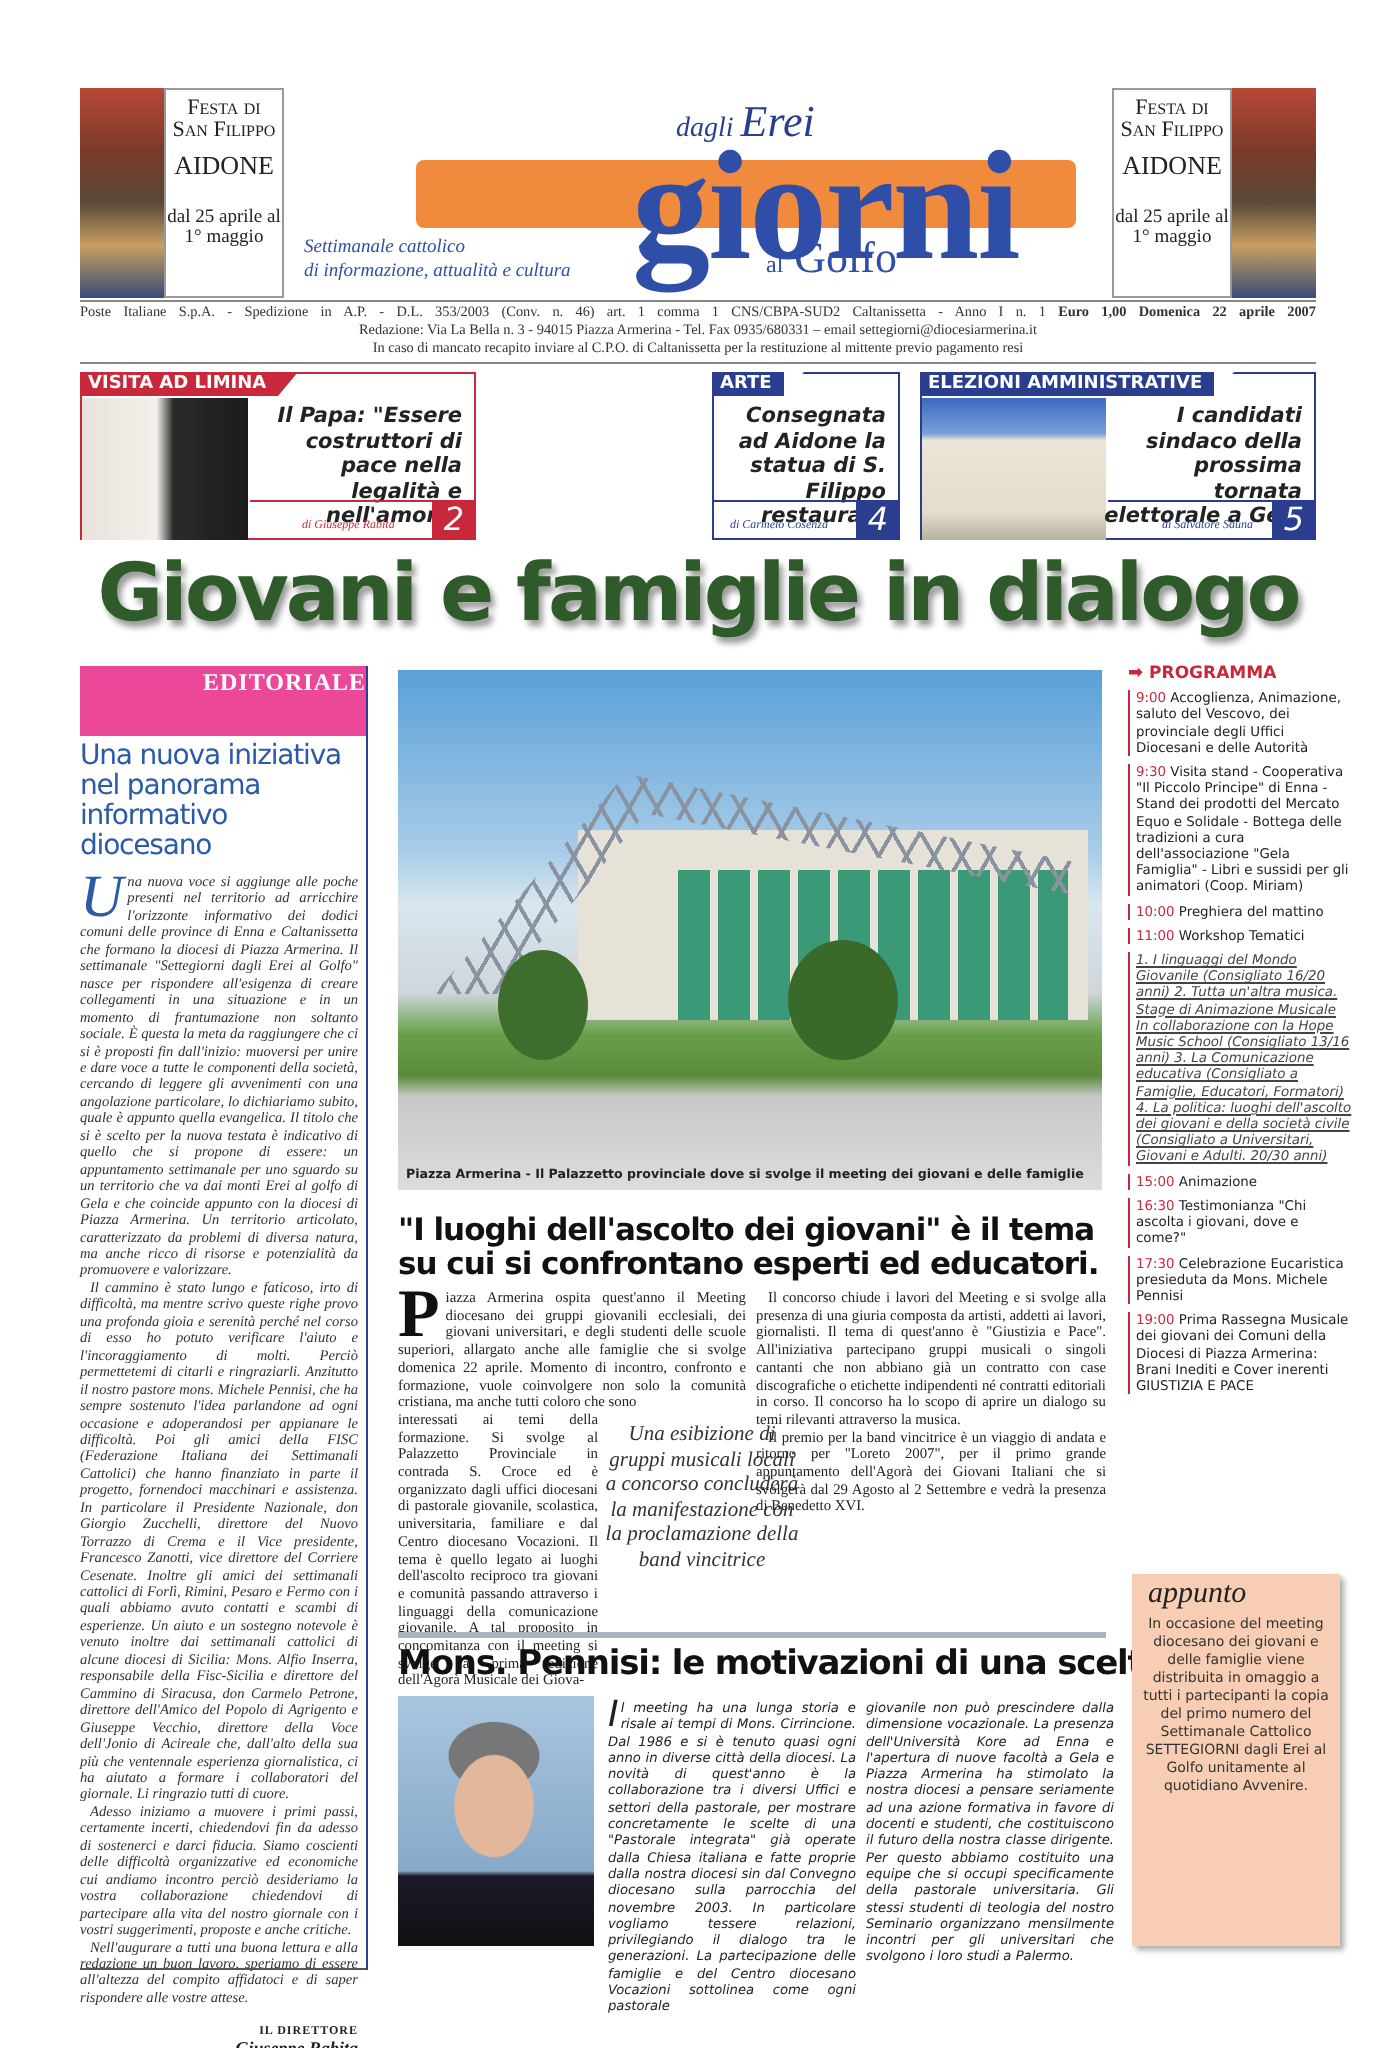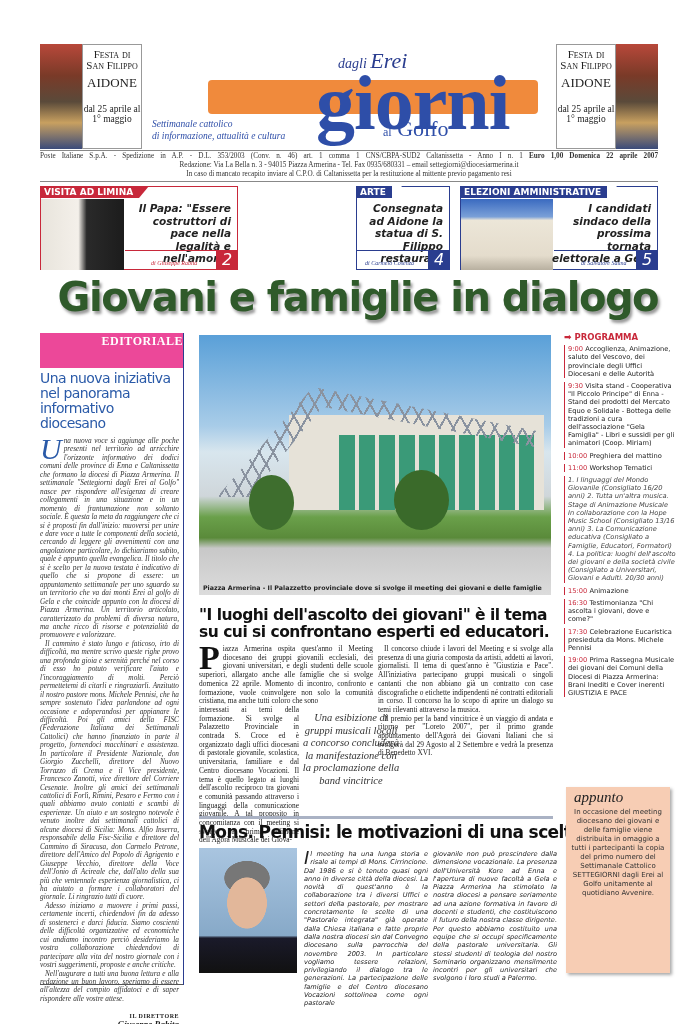--- a/index.html
+++ b/index.html
@@ -41,21 +41,21 @@
 .t-red { border-color: #c8283a; }
 .t-red .kicker, .t-red .num { background: #c8283a; border-left-color: #c8283a; }
 .t-red .by { color: #c8283a; }
 .t-red .footline { border-color: #c8283a; }
 .t-blue { border-color: #2a3d8f; }
 .t-blue .kicker, .t-blue .num { background: #2a3d8f; }
 .t-blue .by { color: #2a3d8f; }
 .t-blue .footline { border-color: #2a3d8f; }
 
 
-.mainhead { position: absolute; top: 272px; left: 40px; width: 618px; text-align: right; font-family: "DejaVu Sans", sans-serif; font-weight: bold; font-size: 40px; letter-spacing: -1.5px; color: #2f5a2a; text-shadow: 2px 3px 3px #999; line-height: 50px; }
+.mainhead { position: absolute; top: 272px; left: 40px; width: 618px; text-align: center; font-family: "DejaVu Sans", sans-serif; font-weight: bold; font-size: 40px; letter-spacing: -1.5px; color: #2f5a2a; text-shadow: 2px 3px 3px #999; line-height: 50px; }
 
 
 .edit { position: absolute; left: 40px; top: 333px; width: 144px; height: 652px; border-right: 1px solid #2a3d8f; }
 .edit .label { background: #ec4899; color: #fff; text-align: right; font-size: 12px; font-weight: bold; letter-spacing: 0.5px; height: 35px; line-height: 17px; }
 .edit .etitle { font-family: "DejaVu Sans", sans-serif; font-size: 14px; line-height: 15px; color: #2a5aa8; margin: 3px 0 6px; letter-spacing: -0.6px; }
 .edit .body { font-size: 7.3px; line-height: 8.45px; font-style: italic; text-align: justify; padding-right: 4px; color: #333; }
 .edit .body p { text-indent: 5px; }
 .edit .dropcap { float: left; font-size: 30px; line-height: 24px; color: #2a5aa8; margin: 0 2px 0 0; font-style: italic; }
 .edit .sign { text-align: right; padding-right: 4px; margin-top: 10px; }
 .edit .sign .role { font-size: 6px; font-weight: bold; letter-spacing: 0.5px; }
@@ -88,21 +88,21 @@
 .a2-c1 { left: 304px; }
 .a2-c2 { left: 433px; }
 .a2-drop { float: left; font-size: 18px; line-height: 16px; margin-right: 1px; }
 
 
 .prog { position: absolute; left: 564px; top: 333px; width: 112px; font-family: "DejaVu Sans", sans-serif; font-size: 6.7px; line-height: 8.2px; color: #222; }
 .prog .ptitle { color: #c8283a; font-weight: bold; font-size: 8.5px; margin-bottom: 4px; }
 .prog .ptitle span { font-size: 9px; margin-right: 3px; }
 .prog .item { border-left: 1px solid #c8283a; padding-left: 3px; margin-bottom: 4px; }
 .prog .time { color: #c8283a; }
-.prog .it { font-style: italic; color: #444; }
+.prog .it { font-style: italic; color: #444; text-decoration: underline; }
 
 
 .appunto { position: absolute; left: 566px; top: 787px; width: 104px; height: 186px; background: #f7cdb4; box-shadow: 2px 2px 3px #aaa; text-align: center; font-family: "DejaVu Sans", sans-serif; font-size: 7px; line-height: 9px; color: #333; padding: 6px 4px; }
 .appunto .atitle { font-family: "Liberation Serif", serif; font-style: italic; font-weight: normal; font-size: 15px; text-align: left; padding-left: 4px; margin-bottom: 6px; color: #222; }
 </style>
 </head>
 <body>
 
 <div class="masthead">
   <div class="festa left">

